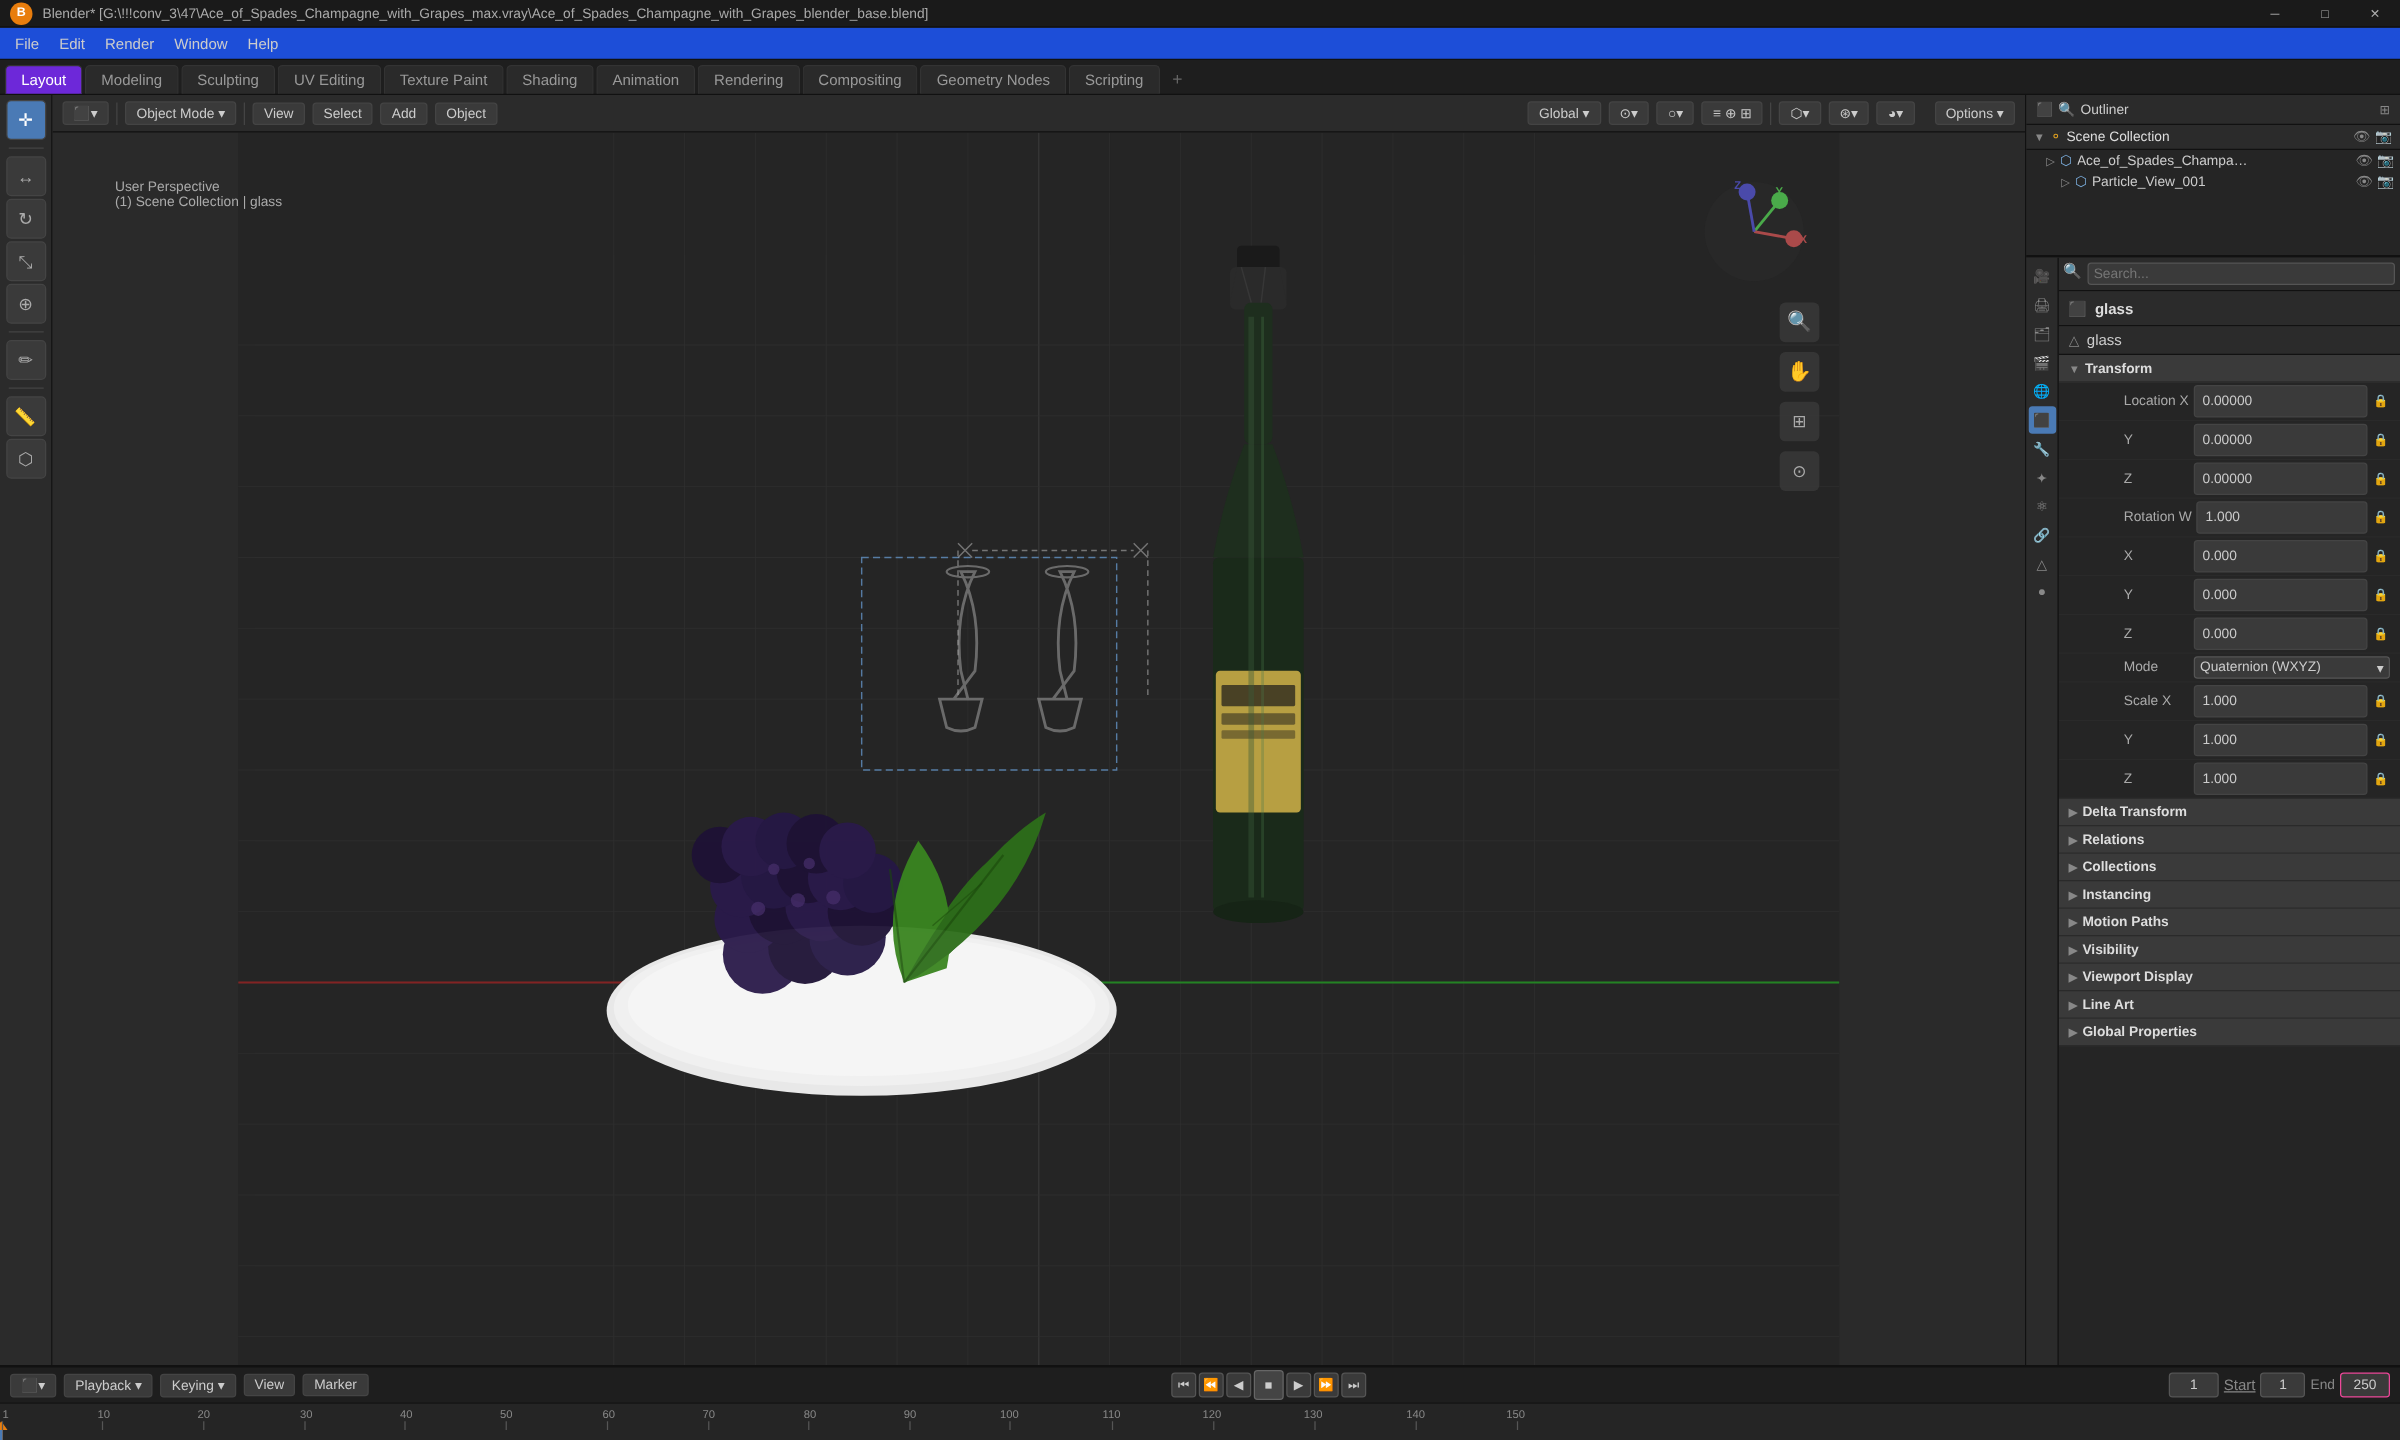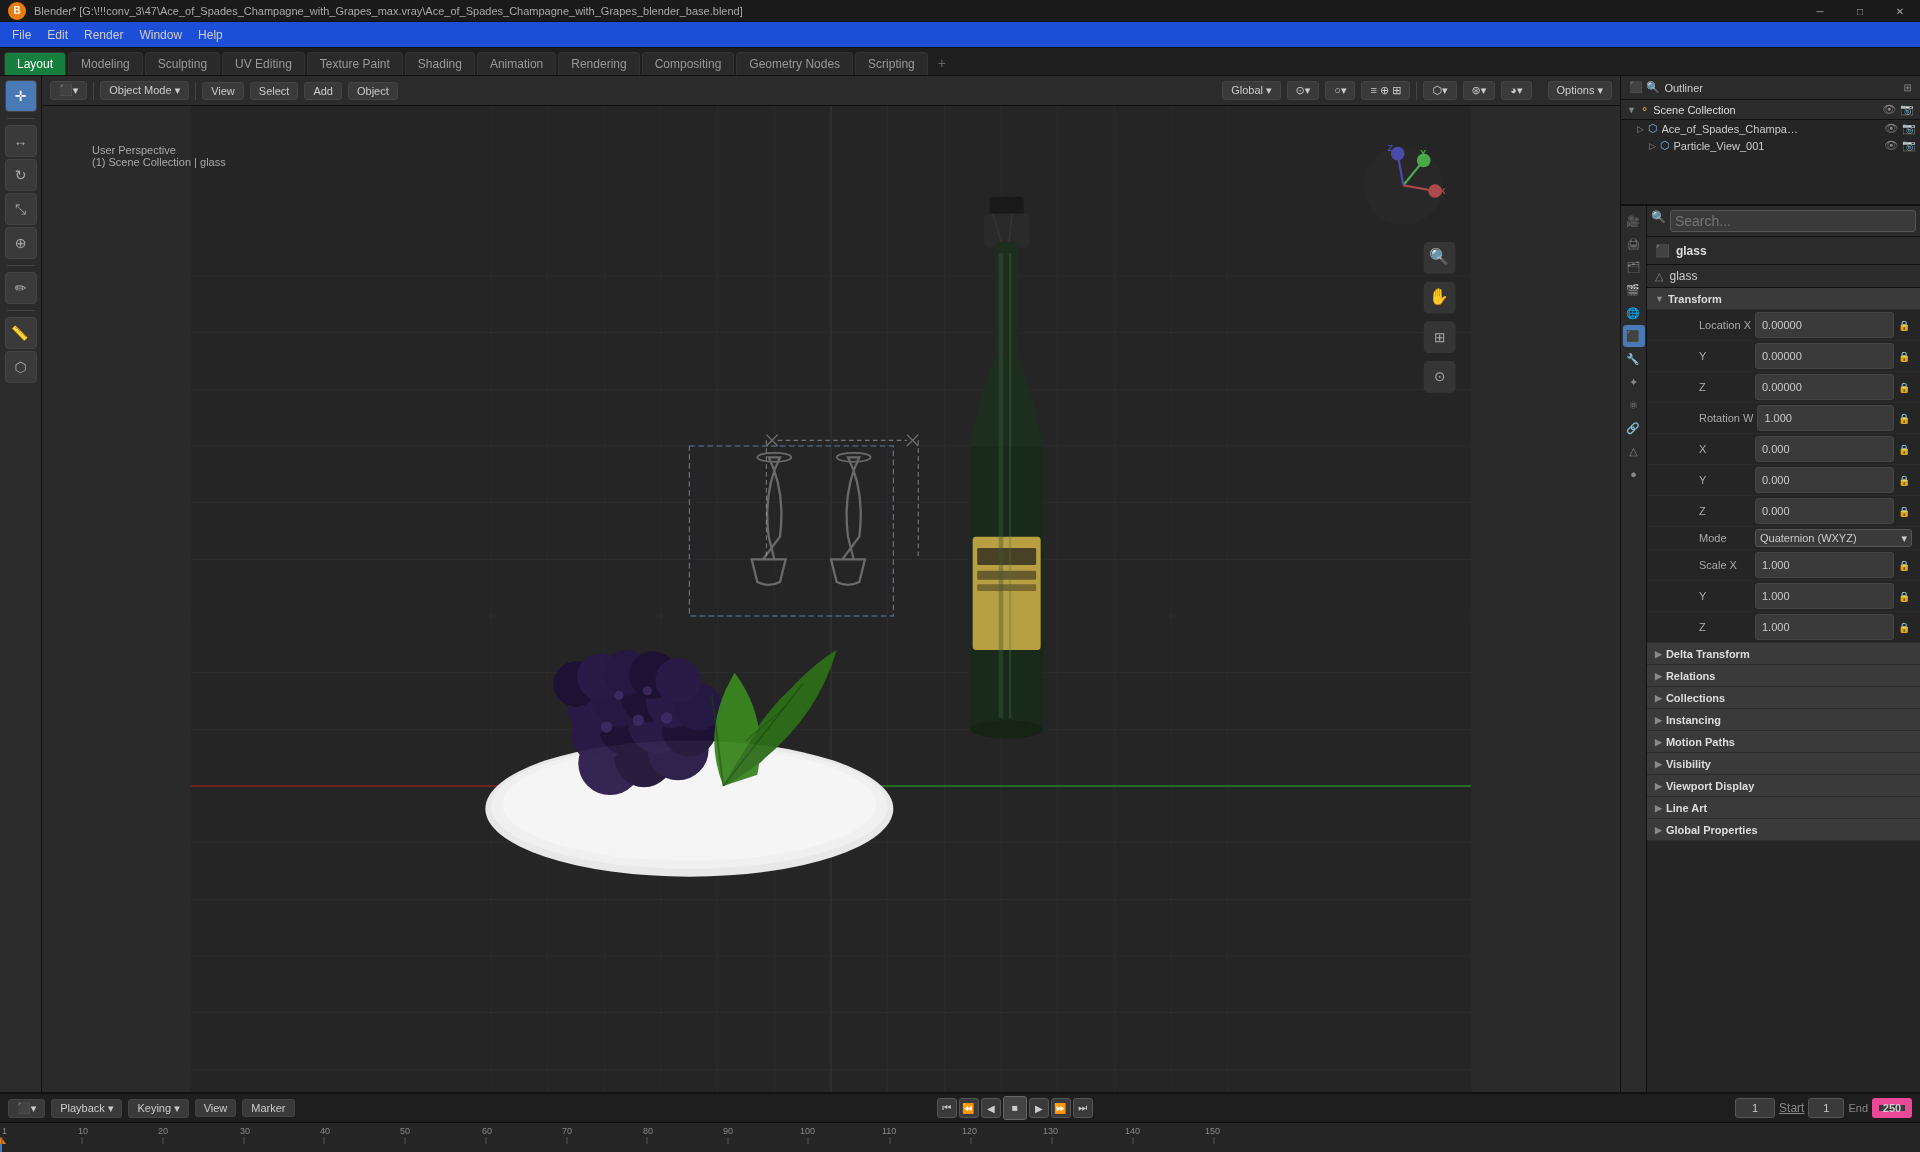--- a/index.html
+++ b/index.html
@@ -77,21 +77,21 @@
       font-size: 12px;
       color: #999;
       cursor: pointer;
       border-radius: 4px 4px 0 0;
       background: #2a2a2a;
       margin-right: 2px;
       border: 1px solid #333;
       border-bottom: none;
     }
     .ws-tab.active {
-      background: #15803d;
+      background: #6d28d9;
       color: #fff;
     }
     .ws-add {
       padding: 4px 8px;
       color: #666;
       cursor: pointer;
       font-size: 14px;
     }
 
     
@@ -665,21 +665,21 @@
         <div class="prop-icon" title="Physics">⚛</div>
         <div class="prop-icon" title="Constraints">🔗</div>
         <div class="prop-icon" title="Data">△</div>
         <div class="prop-icon" title="Material">●</div>
       </div>
 
       <div id="prop-content">
 
         <div style="padding:4px;background:#2b2b2b;border-bottom:1px solid #111;display:flex;gap:4px;">
           <span style="color:#888;font-size:12px;">🔍</span>
-          <input type="text" style="flex: 1 1 0%; background: rgb(58, 58, 58); border: 1px solid rgb(85, 85, 85); border-radius: 3px; color: rgb(204, 204, 204); font-size: 14px; padding: 2px 4px;" placeholder="Search...">
+          <input type="text" style="flex: 1 1 0%; background: rgb(58, 58, 58); border: 1px solid rgb(85, 85, 85); border-radius: 3px; color: rgb(204, 204, 204); font-size: 11px; padding: 2px 4px;" placeholder="Search...">
         </div>
 
         <div class="prop-header">
           <span>⬛</span>
           <span style="color:#ddd;">glass</span>
         </div>
         <div class="prop-obj-name">
           <span style="color:#888;font-size:11px;">△</span>
           <span>glass</span>
         </div>
@@ -844,21 +844,21 @@
 
   <div style="display:flex;align-items:center;gap:4px;">
     <div style="background:#3a3a3a;border:1px solid #555;border-radius:3px;height:20px;width:40px;display:flex;align-items:center;justify-content:center;font-size:11px;">
       <span>1</span>
     </div>
     <span style="color:#888;font-size:12px;text-decoration:underline;">Start</span>
     <div style="background:#3a3a3a;border:1px solid #555;border-radius:3px;height:20px;width:36px;display:flex;align-items:center;justify-content:center;font-size:11px;">
       <span>1</span>
     </div>
     <span style="color:#888;font-size:11px;">End</span>
-    <div style="background:#3a3a3a;border:7px solid #ec4899;border-radius:3px;height:20px;width:40px;display:flex;align-items:center;justify-content:center;font-size:11px;font-weight:bold;">
+    <div style="background:#3a3a3a;border:1px solid #ec4899;border-radius:3px;height:20px;width:40px;display:flex;align-items:center;justify-content:center;font-size:11px;">
       <span>250</span>
     </div>
   </div>
 </div>
 
 <div id="timeline-ruler" style="height:30px;background:#252525;border-top:1px solid #111;position:relative;overflow:hidden;">
   <svg width="100%" height="30">
     <rect width="100%" height="30" fill="#252525"></rect>
 
     <rect x="0" y="22" width="2" height="8" fill="#e87d0d"></rect>

